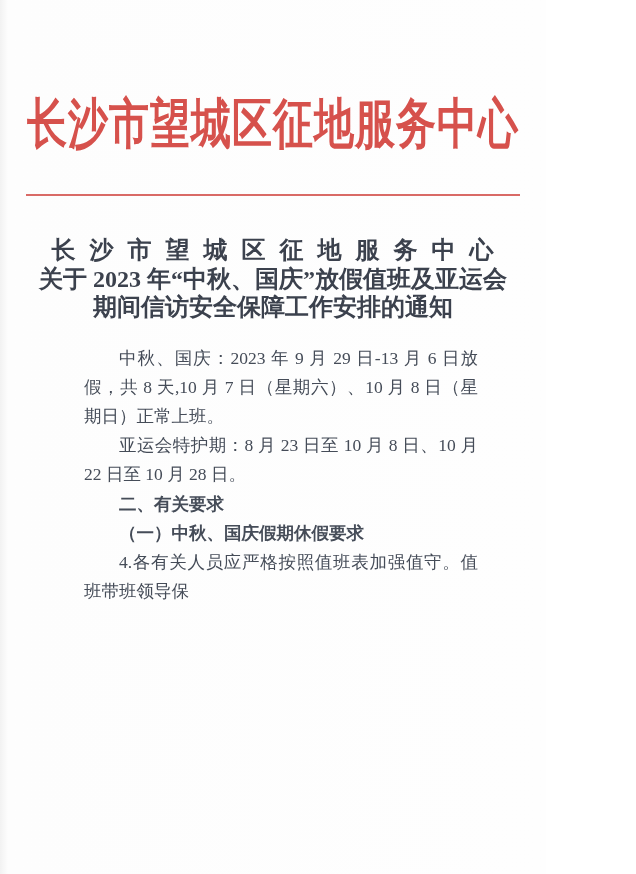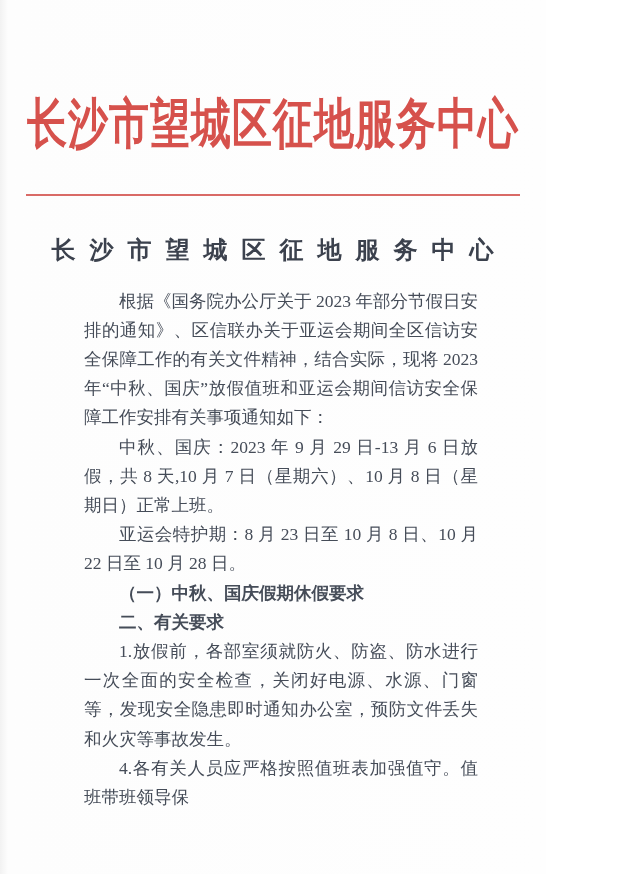--- a/index.html
+++ b/index.html
@@ -69,27 +69,27 @@
 <body>
 
 <div class="page">
 
   <div class="letterhead-name" style="color: rgb(214, 81, 76);">长沙市望城区征地服务中心</div>
 
   <div class="letterhead-divider" style="background: rgb(217, 106, 102);"></div>
 
   <div class="doc-title" style="color: rgb(59, 65, 77);">
     <div class="title-line spaced">长 沙 市 望 城 区 征 地 服 务 中 心</div>
+    <div class="title-line">关于 2023 年“中秋、国庆”放假值班及亚运会</div>
+    <div class="title-line">期间信访安全保障工作安排的通知</div>
   </div>
 
   <div class="doc-body" style="color: rgb(69, 76, 88);">
-    <p class="body">根据《国务院办公厅关于 2023 年部分节假日安排的通知》、区信联办关于亚运会期间全区信访安全保障工作的有关文件精神，结合实际，现将 2023 年“中秋、国庆”放假值班和亚运会期间信访安全保障工作安排有关事项通知如下：</p>
     <p class="body">中秋、国庆：2023 年 9 月 29 日-13 月 6 日放假，共 8 天,10 月 7 日（星期六）、10 月 8 日（星期日）正常上班。</p>
     <p class="body">亚运会特护期：8 月 23 日至 10 月 8 日、10 月 22 日至 10 月 28 日。</p>
+    <p class="heading">二、有关要求</p>
     <p class="heading">（一）中秋、国庆假期休假要求</p>
-    <p class="heading">二、有关要求</p>
-    <p class="body">1.放假前，各部室须就防火、防盗、防水进行一次全面的安全检查，关闭好电源、水源、门窗等，发现安全隐患即时通知办公室，预防文件丢失和火灾等事故发生。</p>
     <p class="body">4.各有关人员应严格按照值班表加强值守。值班带班领导保</p>
   </div>
 
   <div class="page-number">1</div>
 
 </div>
 
 </body></html>

